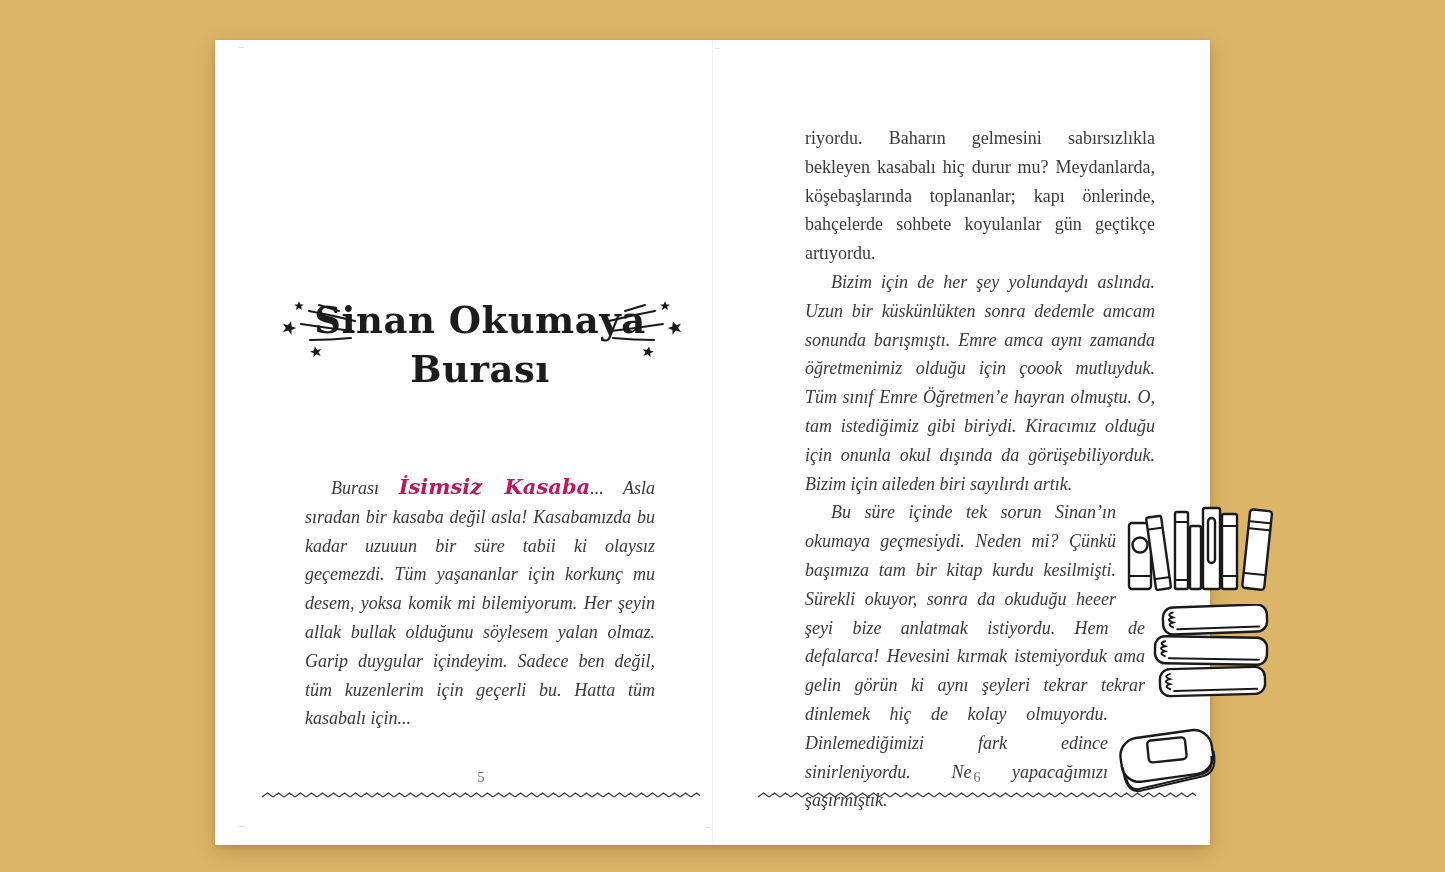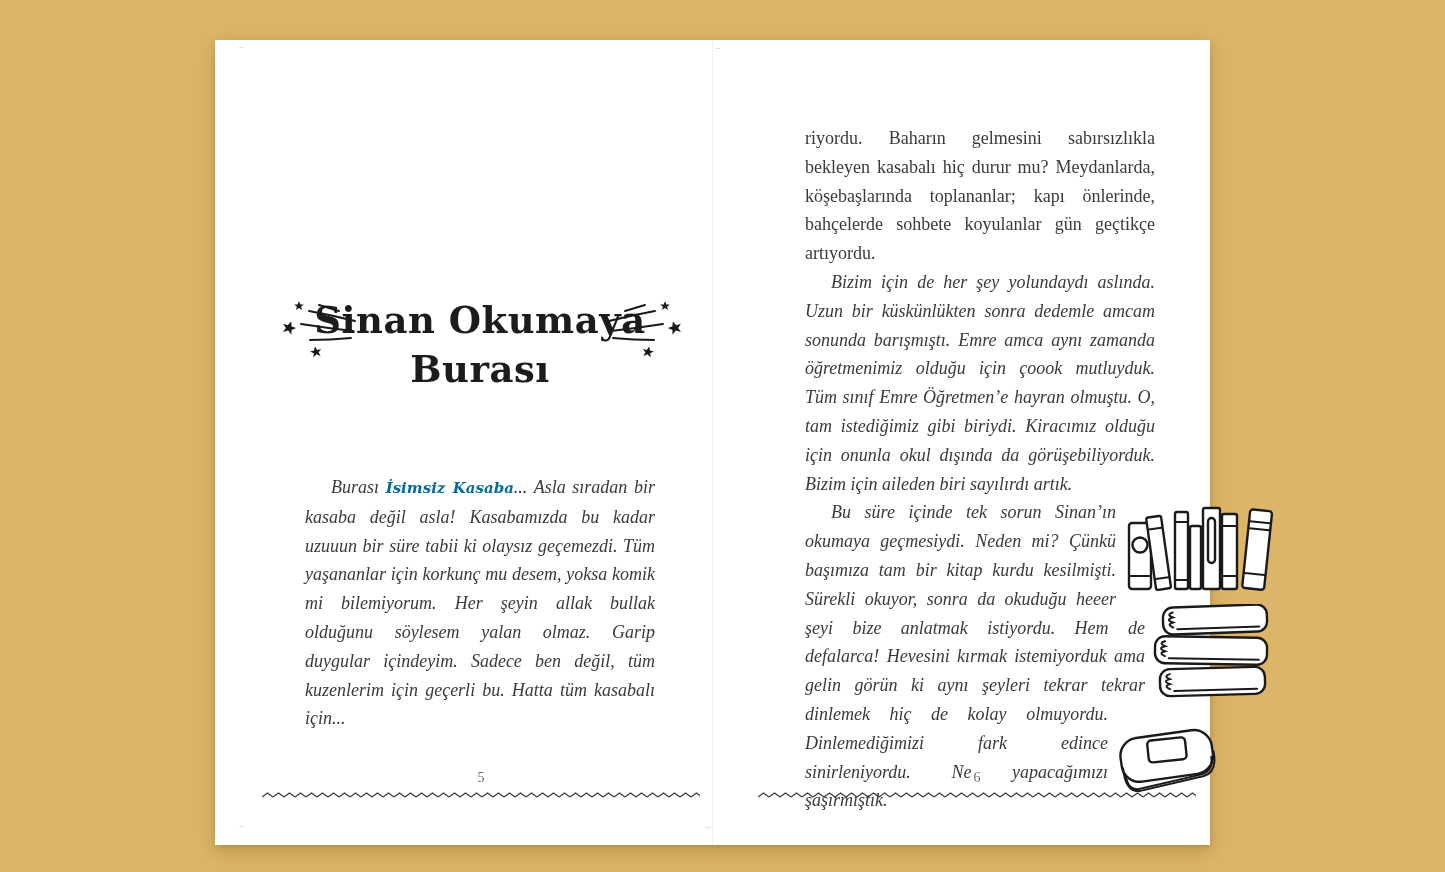--- a/index.html
+++ b/index.html
@@ -36,21 +36,21 @@
     font-size:18px; line-height:28.8px; color:#3a3a3a;
     text-align:justify;
   }
   .body-col p { margin:0; }
   .body-col p.indent { text-indent:26px;font-style:italic; }
   .left-col  { left:90px;  top:433px; }
   .right-col { left:590px; top:84px; }
 
   .emph {
     font-family:"DejaVu Serif", serif; font-weight:700;
-    font-size:15px; color:#0369a1;
+    font-size:21px; color:#be185d;
   }
 
   .pagenum {
     position:absolute; width:438px; top:730px; text-align:center;
     font-size:14px; color:#6a6a6a;
   }
   .pagenum.pl { left:47px; }
   .pagenum.pr { left:543px; }
   .zigzag { position:absolute; top:750px; }
   .zigzag.zl { left:47px; }

